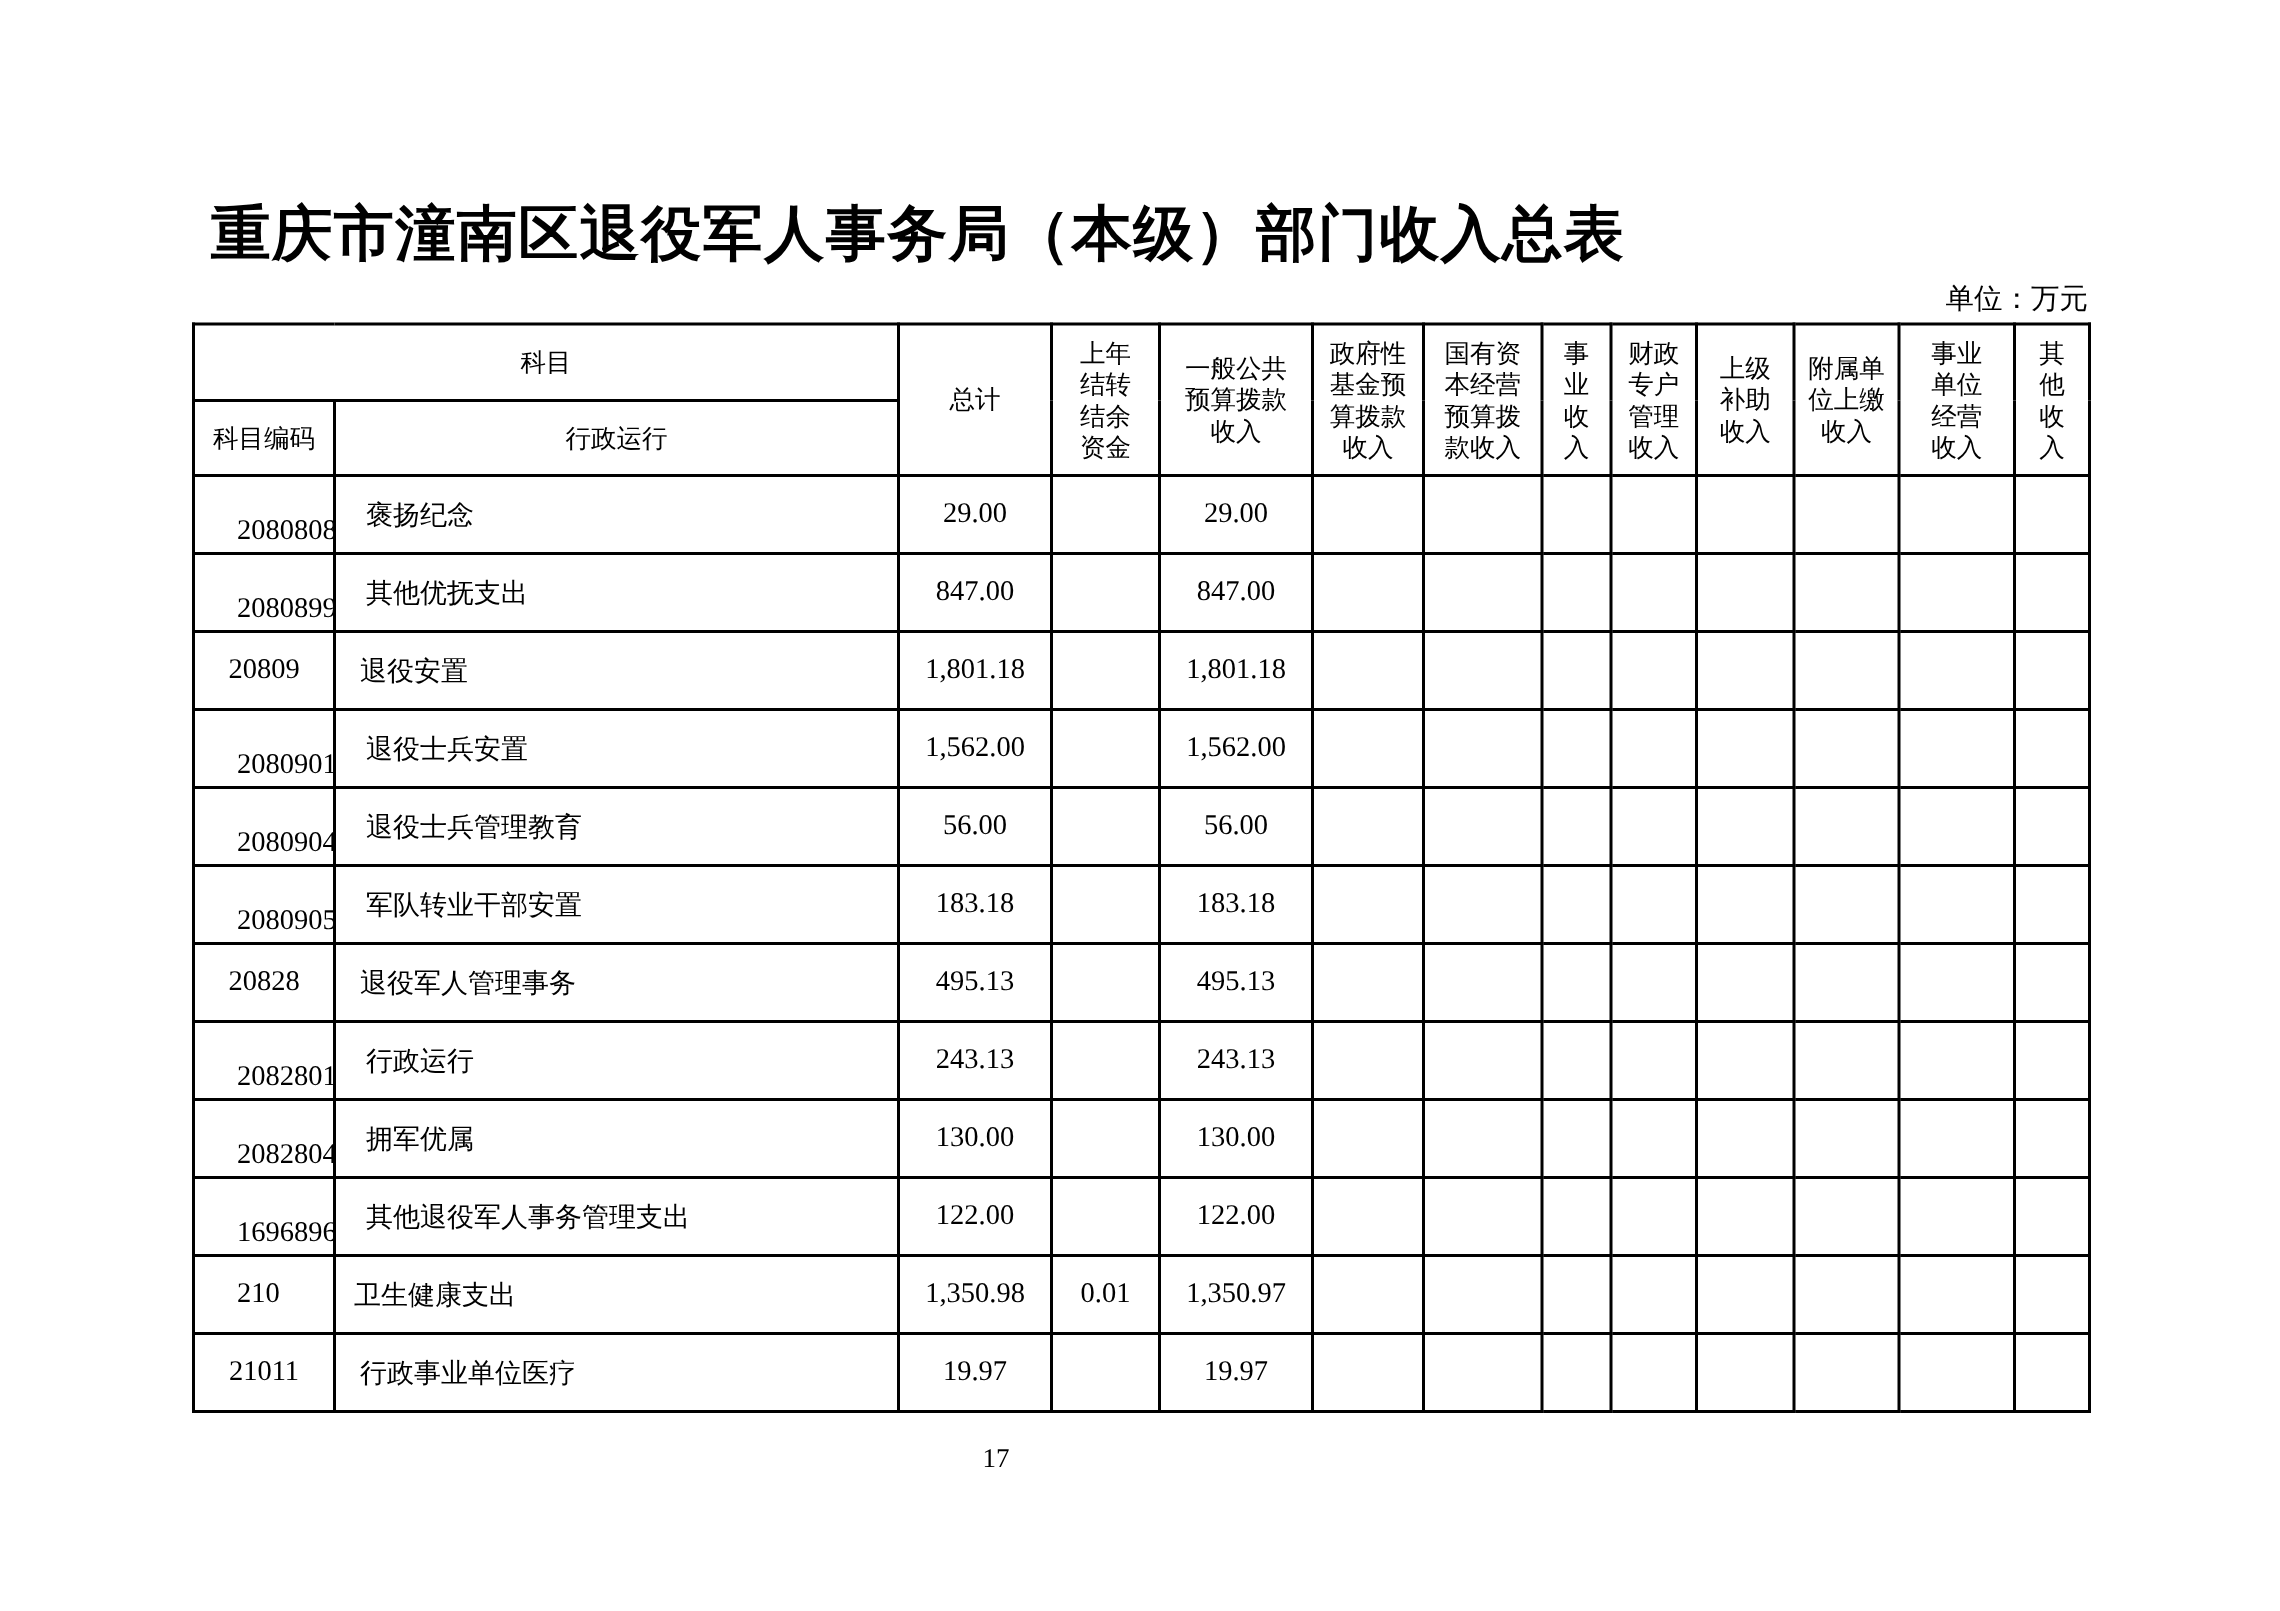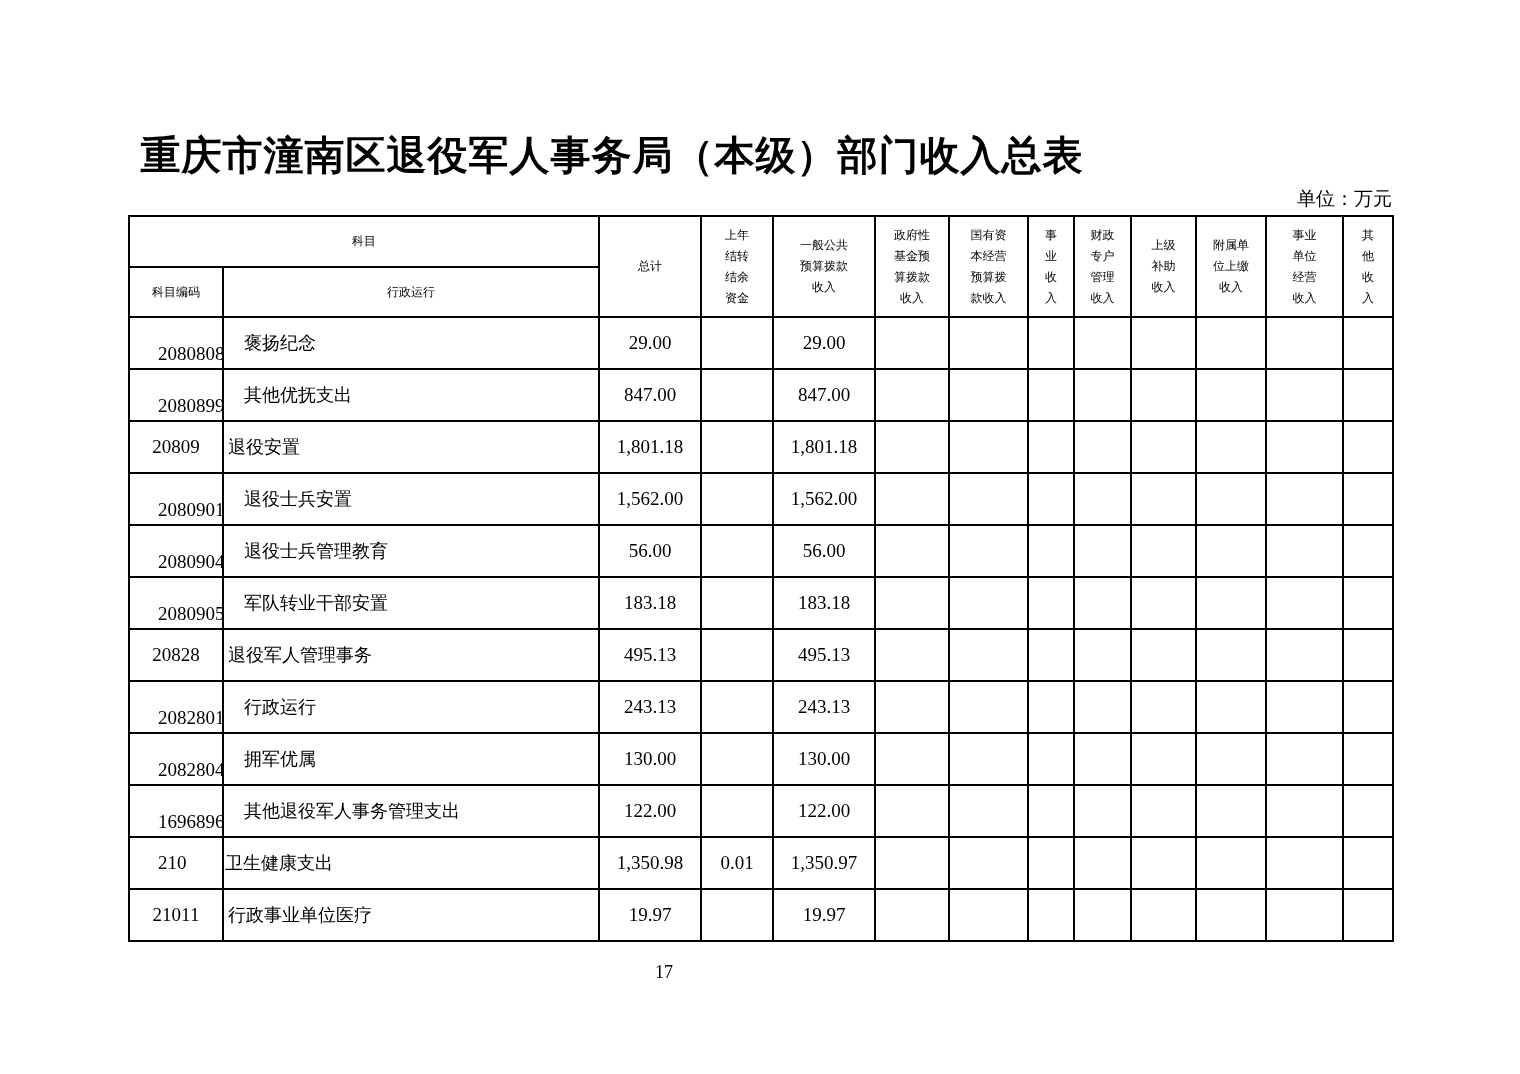--- a/index.html
+++ b/index.html
@@ -24,38 +24,38 @@
     border-collapse:collapse; table-layout:fixed;
     background:#fff;
   }
   table.income th, table.income td {
     border:2px solid #000;
     font-weight:normal;
     overflow:hidden;
   }
   thead th {
     text-align:center; vertical-align:middle;
-    font-size:12px; line-height:21px;
+    font-size:17px; line-height:21px;
     white-space:pre-line;
   }
   tr.hrow1 { height:51px; }
   tr.hrow2 { height:50px; }
   tr.data-row { height:52px; }
   td.code {
     font-size:19px; text-align:center; vertical-align:middle;
     padding:0 2px;
   }
   td.code.align-left { text-align:left; padding-left:28px; }
   td.code.valign-bottom { vertical-align:bottom; padding-bottom:3px; }
   td.name {
     font-size:18px; text-align:left; vertical-align:middle;
     white-space:nowrap;
   }
-  td.name.lvl1 { padding-left:1px; }
-  td.name.lvl2 { padding-left:4px; }
+  td.name.lvl1 { padding-left:12px; }
+  td.name.lvl2 { padding-left:16px; }
   td.name.lvl3 { padding-left:20px; }
   td.val {
     font-size:19px; text-align:center; vertical-align:middle;
   }
   .page-number {
     position:absolute; top:962px; left:0; width:1328px;
     text-align:center; font-size:18px;
   }
 </style>
 </head>

